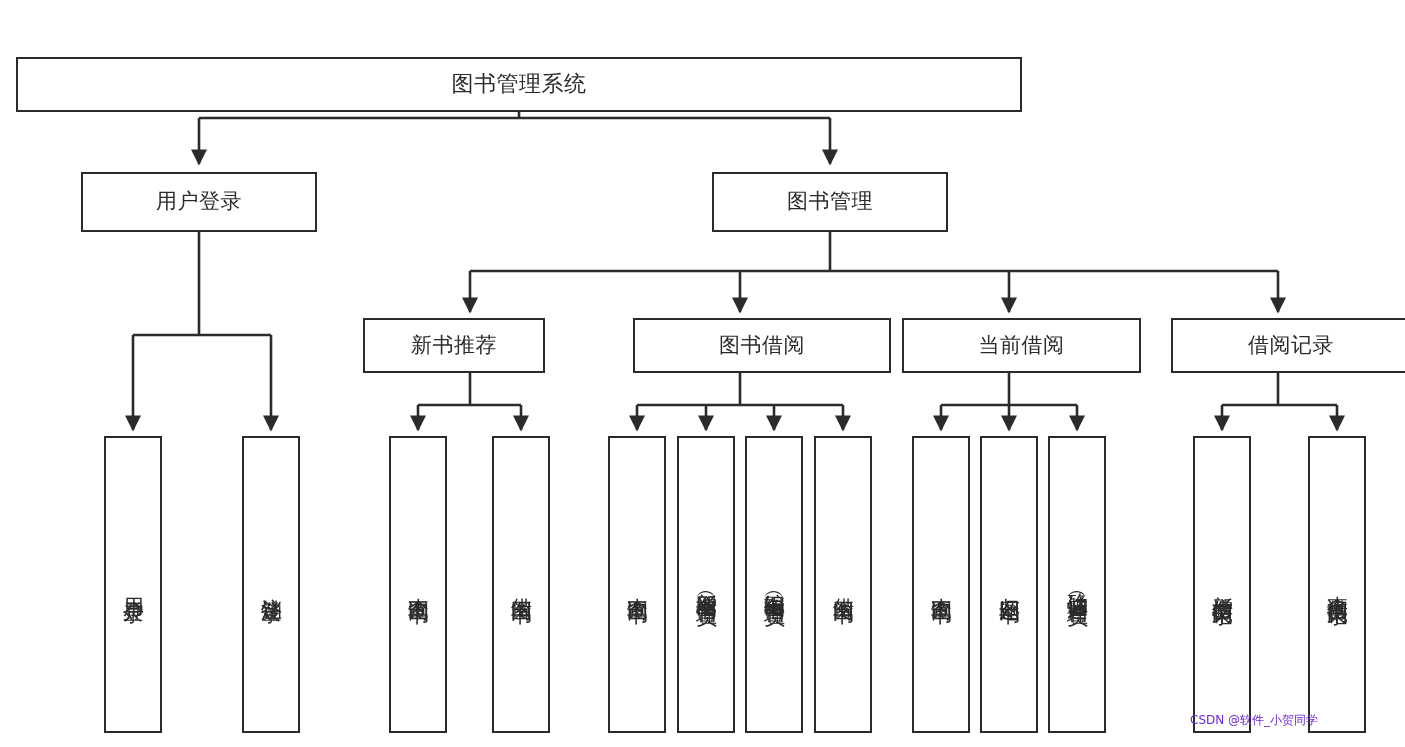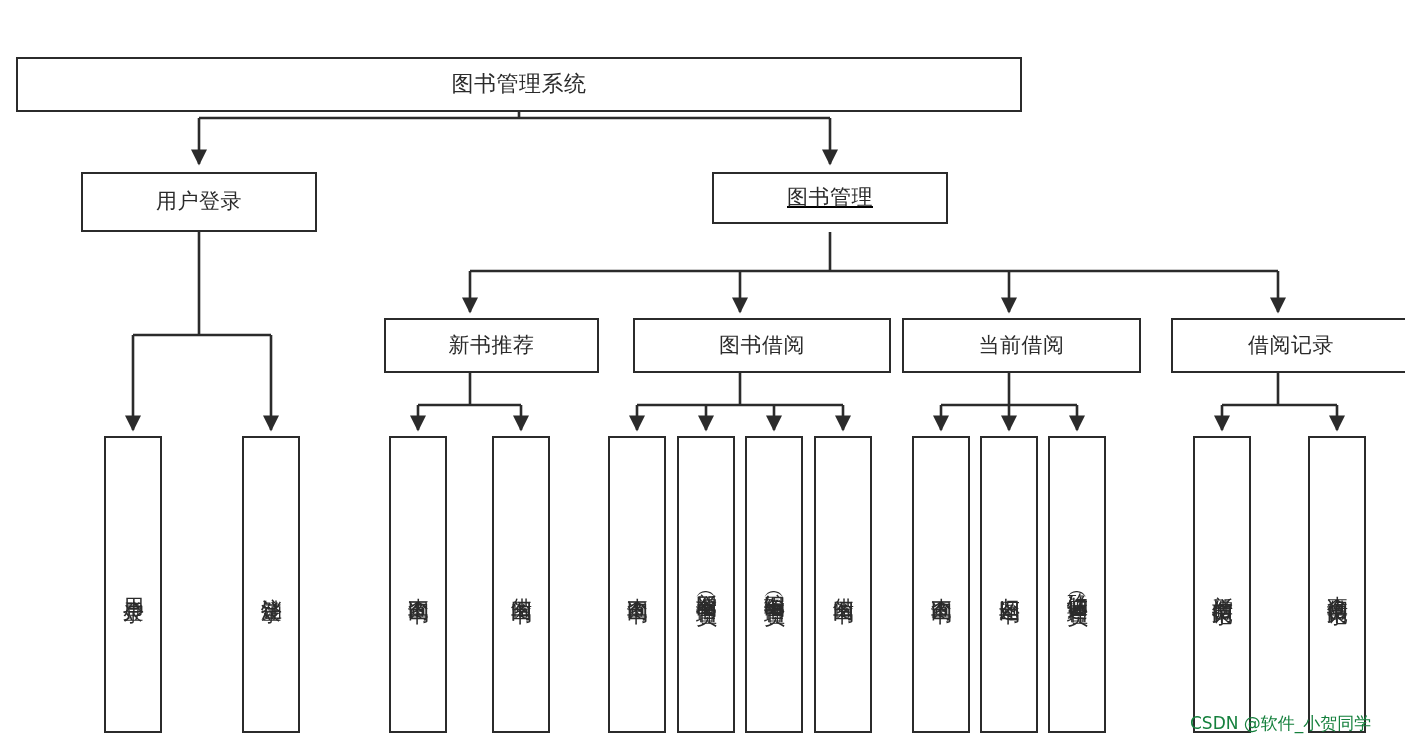--- a/index.html
+++ b/index.html
@@ -60,22 +60,22 @@
     text-orientation: upright;
     font-size: 21px;
     letter-spacing: 2px;
     line-height: 1.1;
     max-height: 100%;
   }
   .watermark {
     position: absolute;
     left: 1190px;
     top: 712px;
-    font-size: 17px;
-    color: #15803d;
+    font-size: 12px;
+    color: #6d28d9;
     white-space: nowrap;
     z-index: 3;
     font-family: "DejaVu Sans", "Liberation Sans", sans-serif;
   }
 </style>
 </head>
 <body>
 
 <div id="diagram-root">
 
@@ -130,25 +130,25 @@
   </svg>
 
   <div class="node horizontal root" style="left:16px; top:13px; width:1006px; height:55px;margin-top:44px;">
     <span class="node-label">图书管理系统</span>
   </div>
 
   <div class="node horizontal" style="left:81px; top:172px; width:236px; height:60px;">
     <span class="node-label">用户登录</span>
   </div>
 
-  <div class="node horizontal" style="left:712px; top:172px; width:236px; height:52px;text-decoration:underline;">
+  <div class="node horizontal" style="left:712px; top:172px; width:236px; height:60px;">
     <span class="node-label">图书管理</span>
   </div>
 
-  <div class="node horizontal" style="left:384px; top:318px; width:215px; height:55px;">
+  <div class="node horizontal" style="left:363px; top:318px; width:182px; height:55px;">
     <span class="node-label">新书推荐</span>
   </div>
 
   <div class="node horizontal" style="left:633px; top:318px; width:258px; height:55px;">
     <span class="node-label">图书借阅</span>
   </div>
 
   <div class="node horizontal" style="left:902px; top:318px; width:239px; height:55px;">
     <span class="node-label">当前借阅</span>
   </div>

